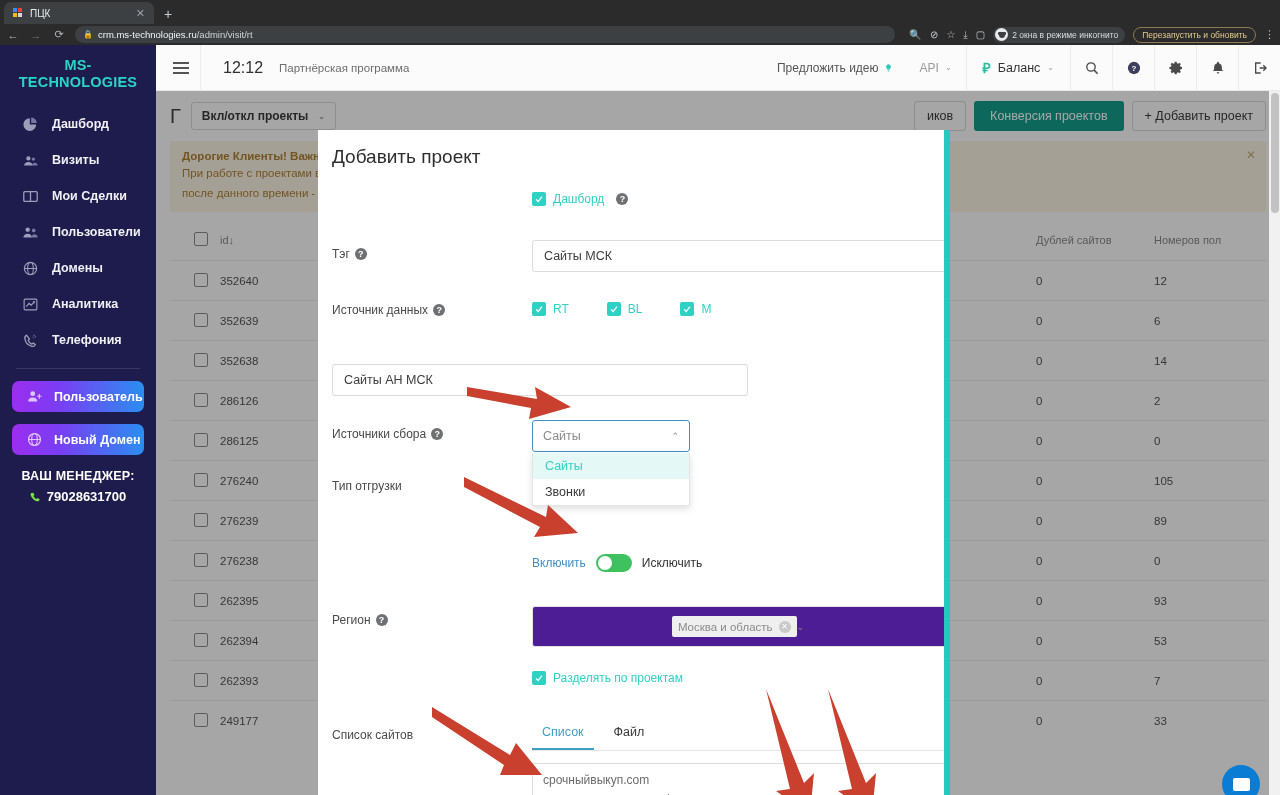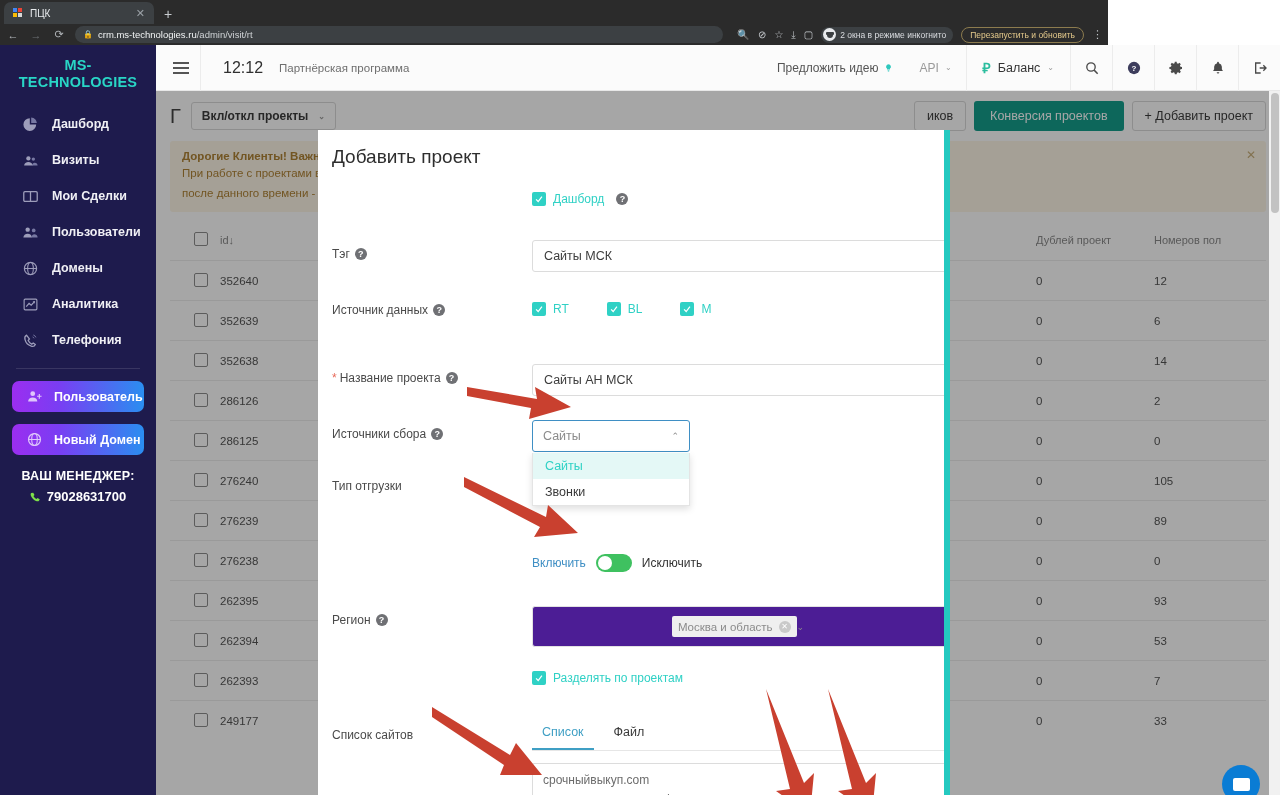--- a/index.html
+++ b/index.html
@@ -4,21 +4,21 @@
 <style>
   * { box-sizing: border-box; margin: 0; padding: 0; }
   html, body {
     width: 1280px; height: 795px;
     font-family: "Liberation Sans", sans-serif;
     overflow: hidden;
     background: #ffffff;
   }
 
   
-  .browser-chrome { width: 1108px; height: 45px; background: #2b2b2b; position: relative; }
+  .browser-chrome { width: 1280px; height: 45px; background: #2b2b2b; position: relative; }
   .tabstrip { height: 24px; background: #2b2b2b; display: flex; align-items: flex-end; padding-left: 4px; }
   .tab {
     height: 22px; background: #3c4043; border-radius: 7px 7px 0 0;
     display: flex; align-items: center; gap: 6px;
     padding: 0 6px 0 9px; min-width: 150px; position: relative;
   }
   .tab-favicon { width: 11px; height: 11px; position: relative; flex: 0 0 auto; }
   .tab-favicon i { position: absolute; width: 4px; height: 4px; display: block; }
   .tab-favicon i:nth-child(1){ background:#4285f4; left:0; top:0;}
   .tab-favicon i:nth-child(2){ background:#ea4335; left:5px; top:0;}
@@ -450,21 +450,21 @@
         <div class="notice-body">после данного времени - всту</div>
         <span class="notice-x">✕</span>
       </div>
 
       <table class="grid">
         <thead>
           <tr>
             <th class="col-check"><span class="cb"></span></th>
             <th class="col-id"><span>id</span><span>↓</span></th>
             <th class="col-wide">ов получено сегодня</th>
-            <th class="col-num">Дублей проект</th>
+            <th class="col-num">Дублей сайтов</th>
             <th class="col-num">Номеров пол</th>
           </tr>
         </thead>
         <tbody>
             <tr>
               <td class="col-check"><span class="cb"></span></td>
               <td class="col-id">352640</td>
               <td class="col-wide"></td>
               <td class="col-num">0</td>
               <td class="col-num">12</td>
@@ -609,21 +609,20 @@
                 <svg viewBox="0 0 24 24">
                   <polyline points="5,13 10,18 19,6" fill="none" stroke="#fff" stroke-width="3"></polyline>
                 </svg>
               </span>
             <span class="chk-lbl-teal">M</span>
           </span>
         </div>
       </div>
 
       <div class="frow" style="margin-top:30px;">
-        <div class="flabel"><span class="req">*</span><span>Название проекта</span><span class="qmark">?</span></div>
         <div class="fctl">
           <div class="inp">Сайты АН МСК</div>
         </div>
       </div>
 
       <div class="frow" style="margin-top:18px;">
         <div class="flabel"><span>Источники сбора</span><span class="qmark">?</span></div>
         <div class="fctl">
           <div class="select-box">
             <span>Сайты</span>

